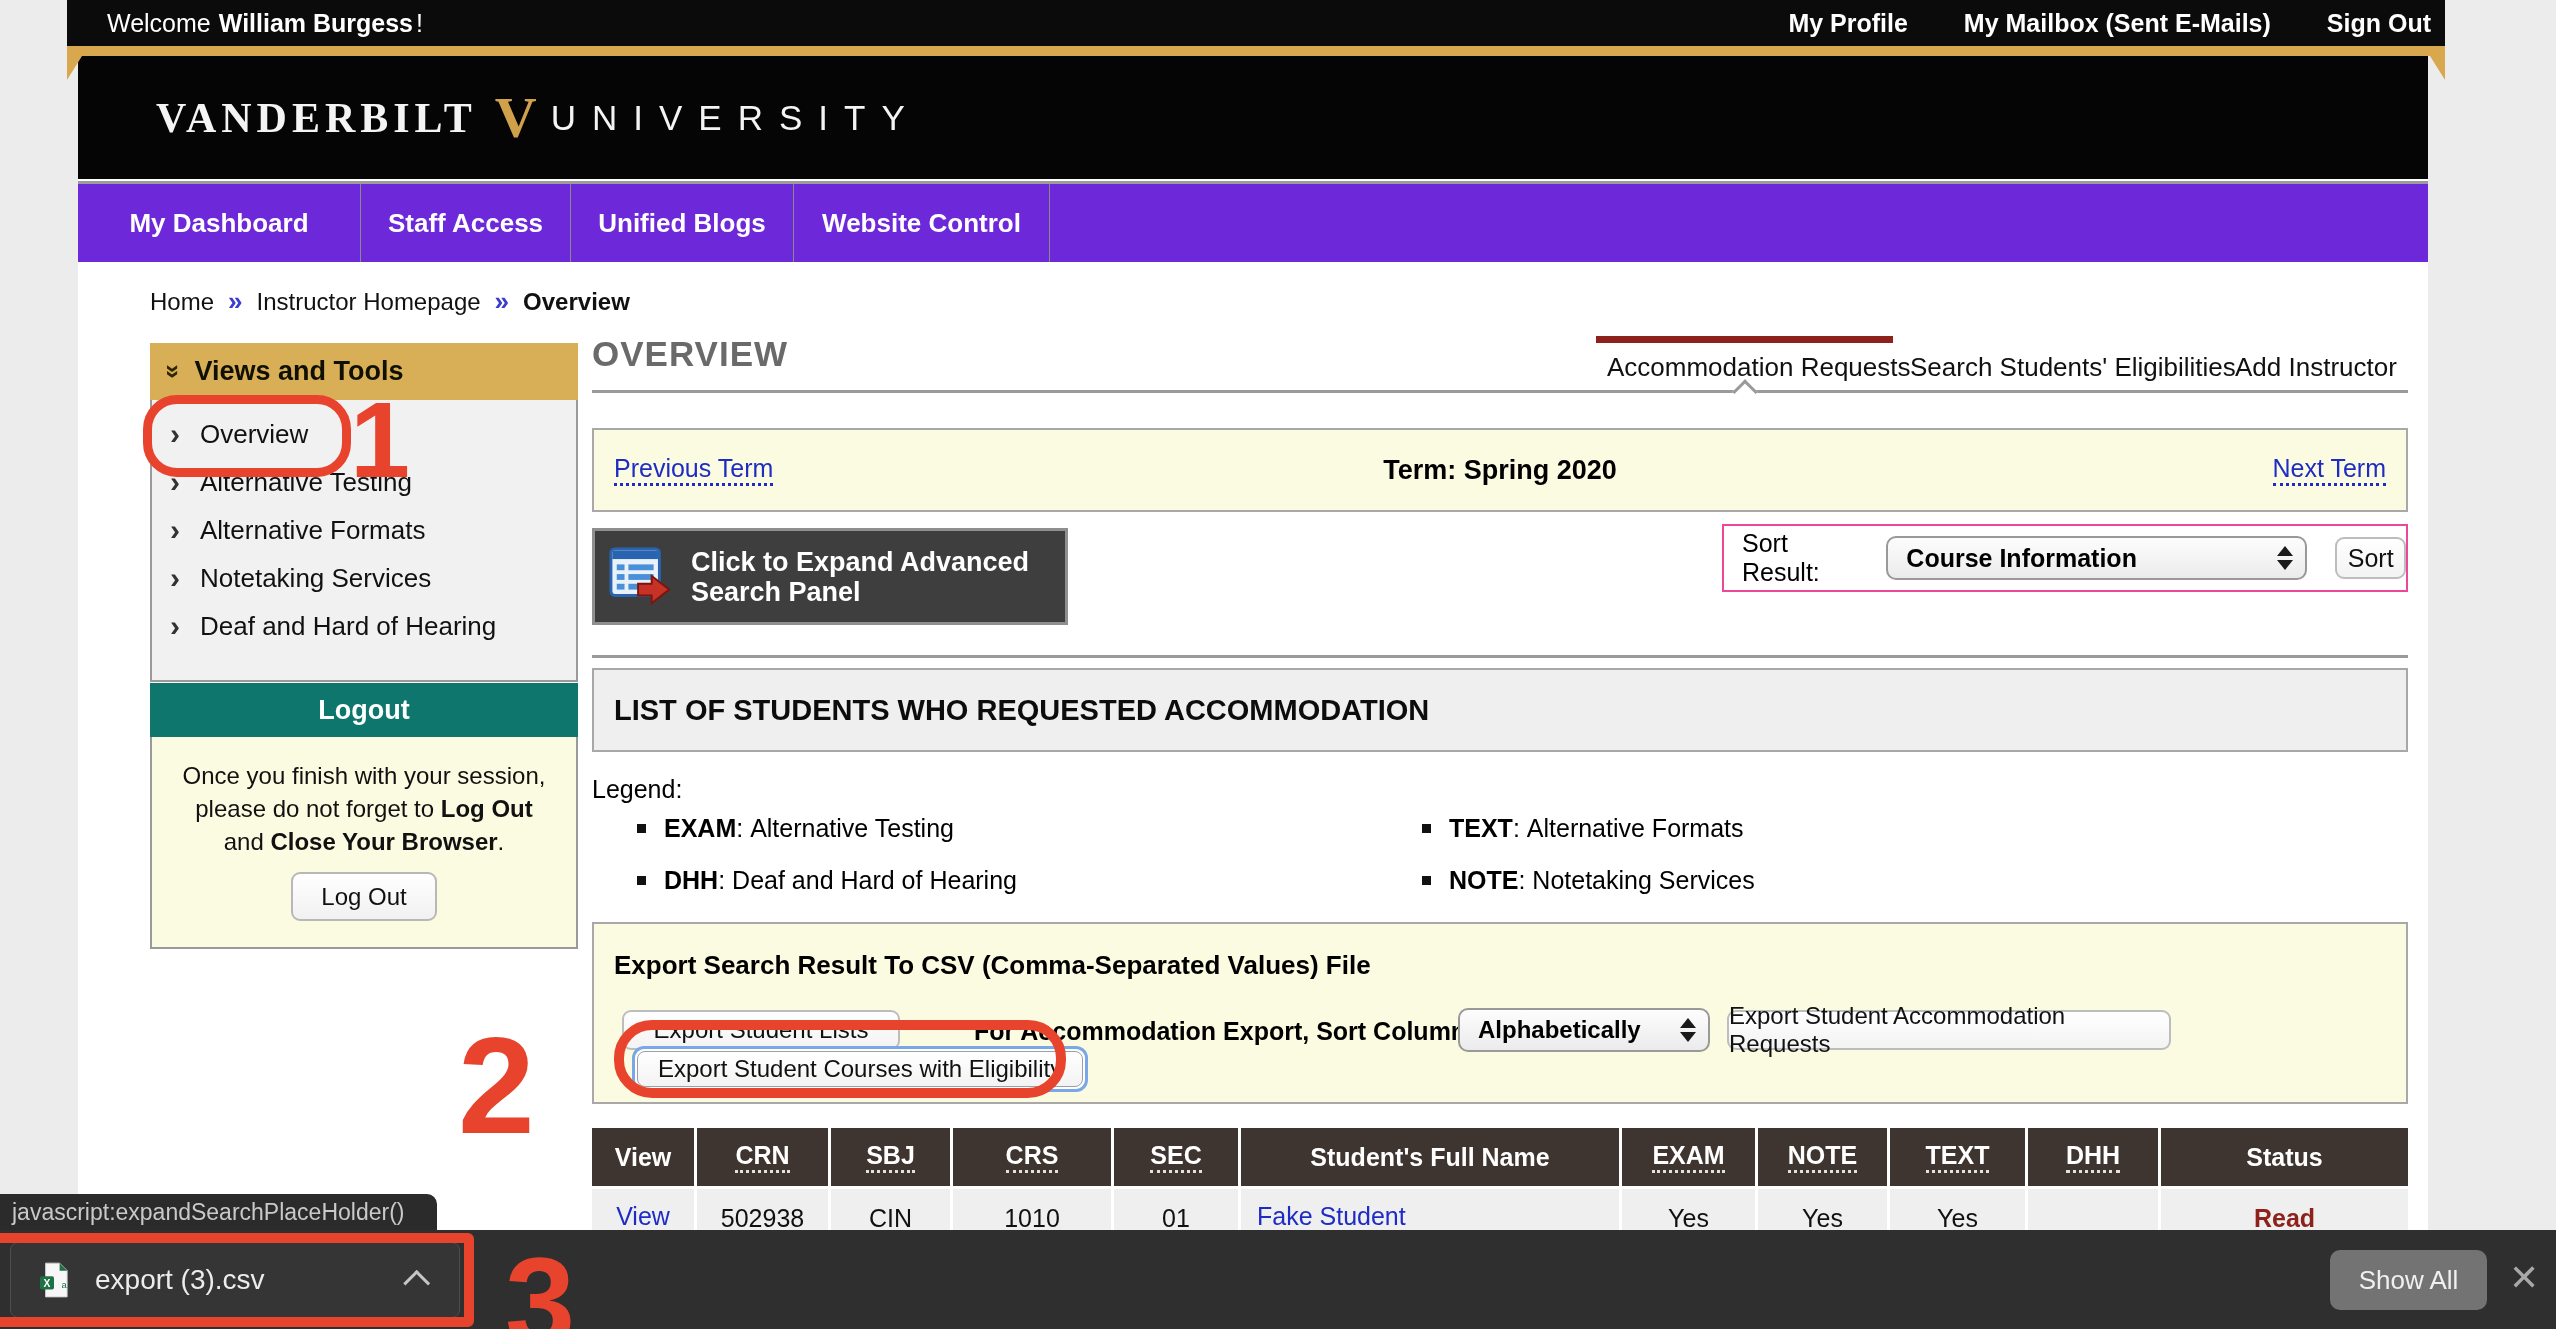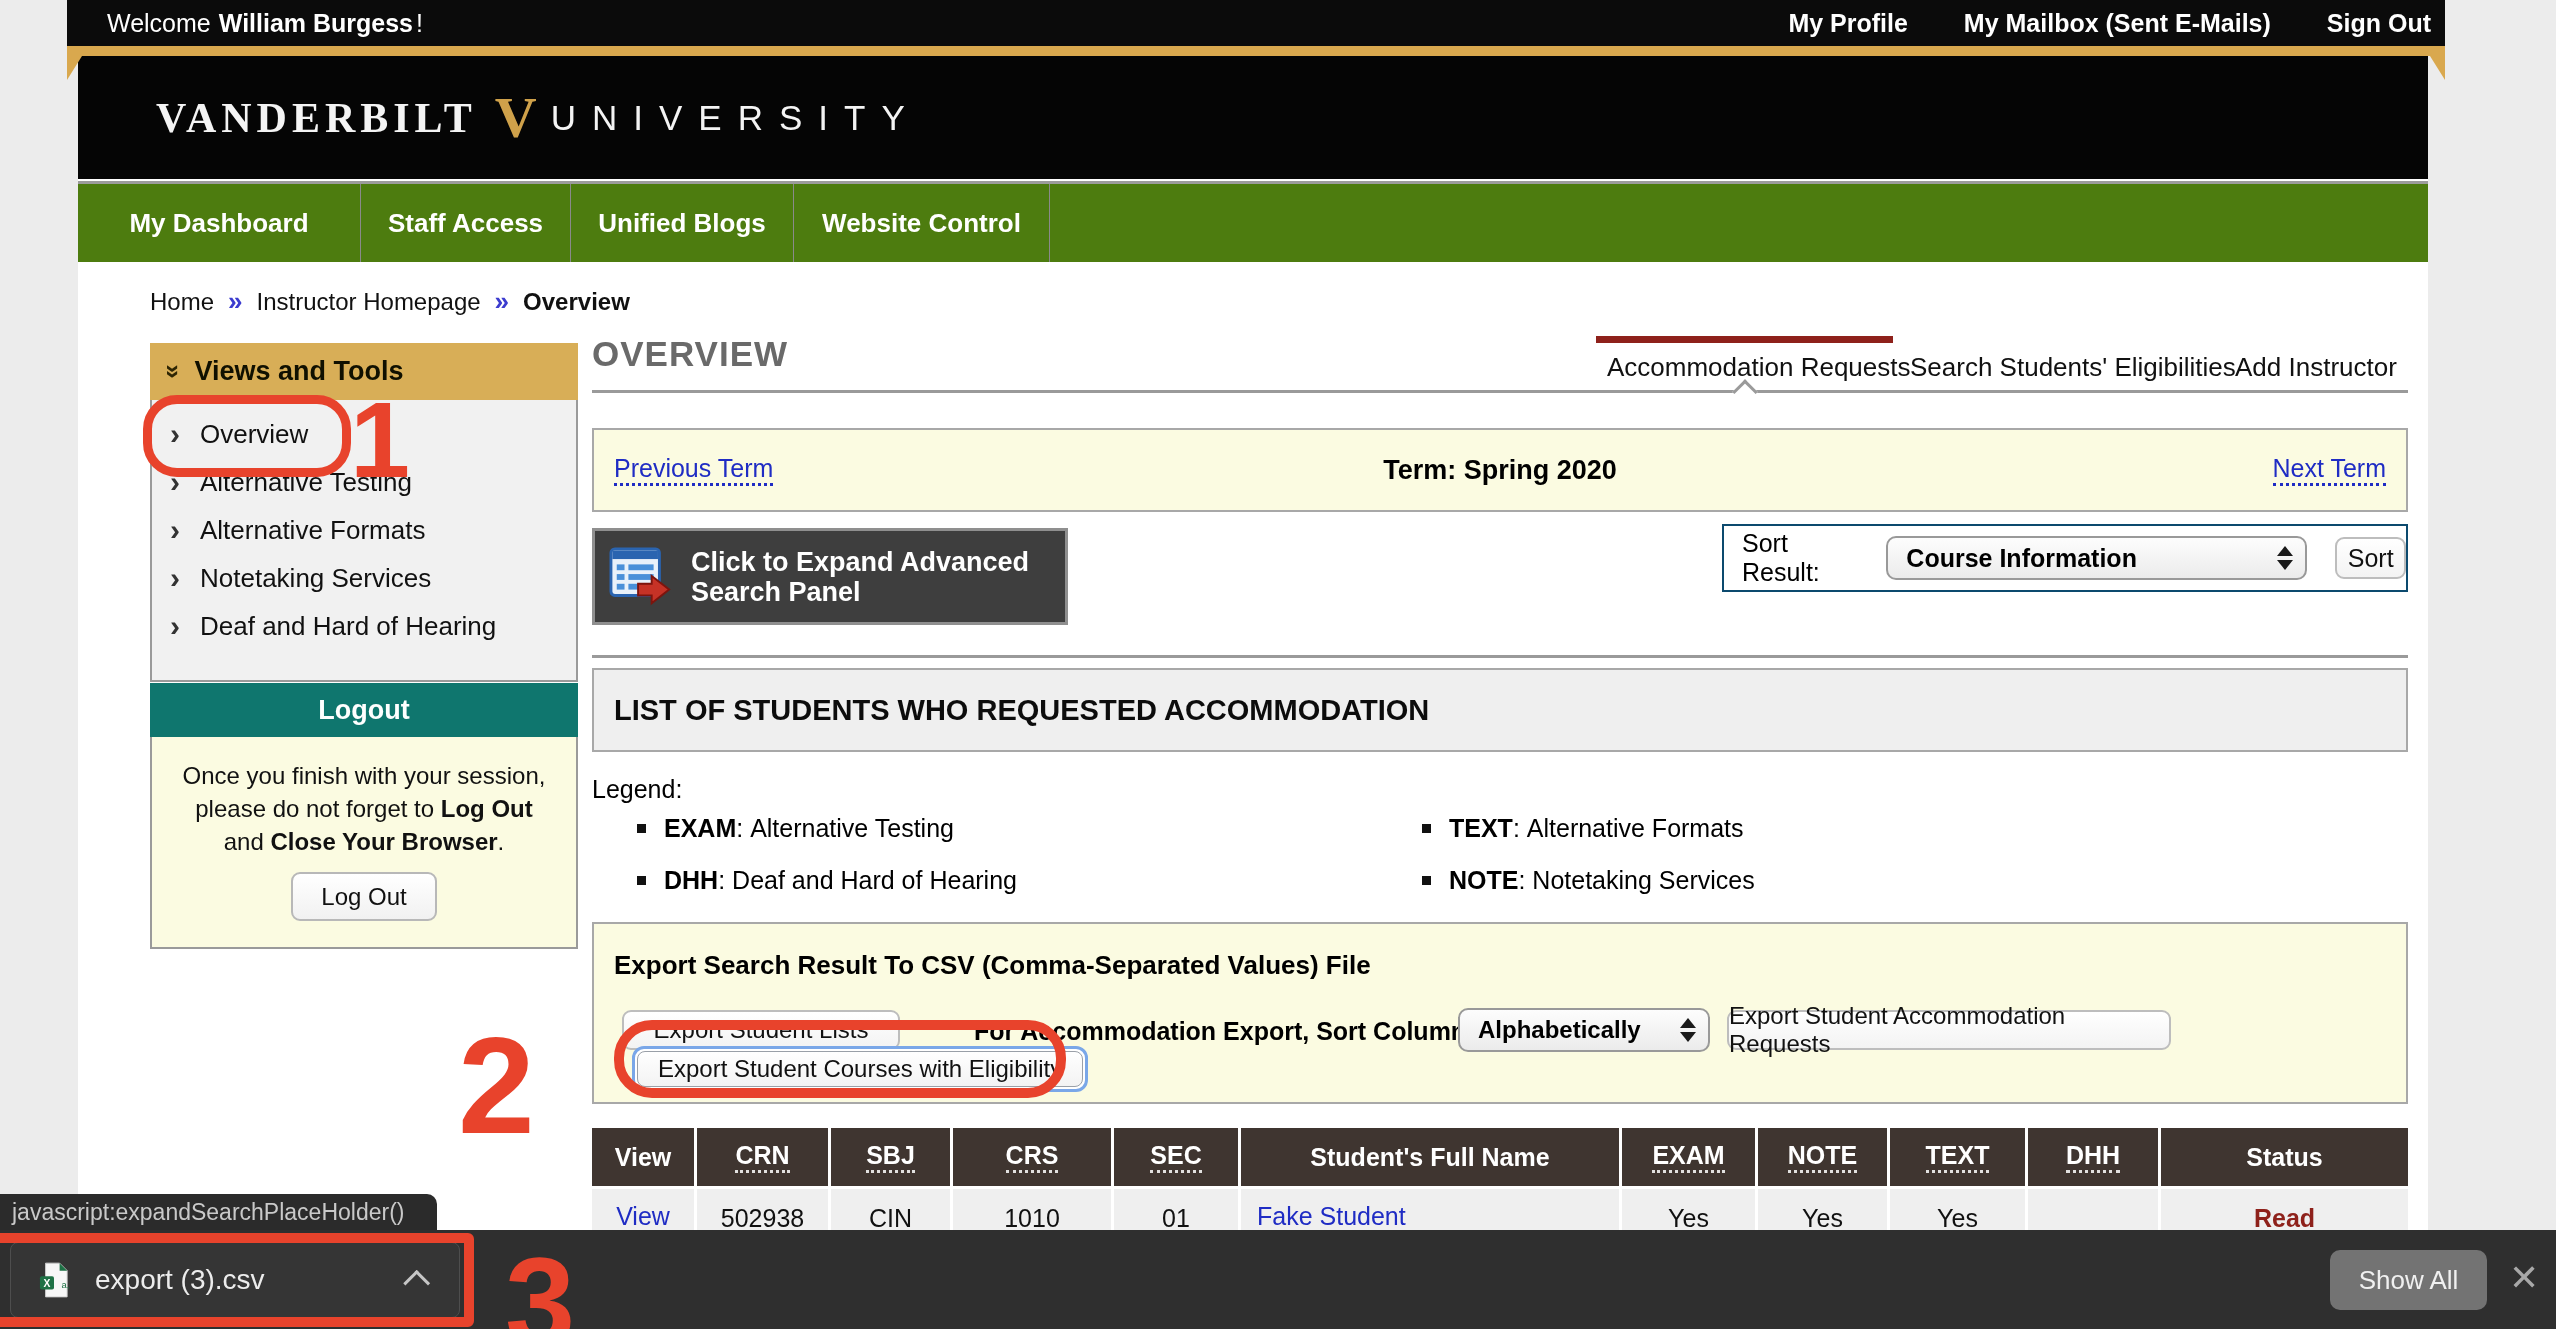--- a/index.html
+++ b/index.html
@@ -18,21 +18,21 @@
   .gold-tri-left{position:absolute;left:67px;top:56px;width:0;height:0;border-top:24px solid #d9a84e;border-right:15px solid transparent;z-index:5;}
   .gold-tri-right{position:absolute;left:2430px;top:56px;width:0;height:0;border-top:24px solid #d9a84e;border-left:15px solid transparent;z-index:5;}
 
   .vu-header{position:absolute;left:78px;top:56px;width:2350px;height:123px;background:#050505;display:flex;align-items:center;z-index:4;}
   .vu-logo{display:flex;align-items:center;margin-left:78px;}
   .vu-word1{font-family:"Liberation Serif",serif;font-size:42px;color:#f4f4f4;letter-spacing:5px;font-weight:bold;}
   .vu-v{font-family:"Liberation Serif",serif;font-size:58px;color:#cfa14a;font-weight:bold;margin:0 14px 0 18px;line-height:1;}
   .vu-word2{font-size:35px;color:#f4f4f4;letter-spacing:16px;font-weight:normal;}
 
   .nav-line{position:absolute;left:78px;top:181px;width:2350px;height:3px;background:#9c9c9c;z-index:4;}
-  .nav-bar{position:absolute;left:78px;top:184px;width:2350px;height:78px;background:#4d7c0f;display:flex;z-index:4;}
+  .nav-bar{position:absolute;left:78px;top:184px;width:2350px;height:78px;background:#6d28d9;display:flex;z-index:4;}
   .nav-item{height:100%;display:flex;align-items:center;justify-content:center;color:#fff;font-weight:bold;font-size:26px;
     border-right:1px solid #8a8a8a;cursor:pointer;}
 
   .breadcrumb{position:absolute;left:150px;top:286px;display:flex;align-items:center;gap:14px;font-size:24px;color:#111;z-index:3;}
   .crumb-sep{color:#3c3ccf;font-weight:bold;font-size:26px;}
   .crumb-link{cursor:pointer;}
   .crumb-current{font-weight:bold;}
 
   
   .side-views{position:absolute;left:150px;top:343px;width:428px;z-index:3;}
@@ -63,21 +63,21 @@
   .term-prev{margin-left:20px;}
   .term-next{margin-left:auto;margin-right:20px;}
   .blue-link{color:#1f2cc4;font-size:25px;border-bottom:3px dotted #1f2cc4;cursor:pointer;}
   .term-current{position:absolute;left:0;width:100%;text-align:center;font-size:27px;font-weight:bold;pointer-events:none;}
 
   .adv-panel{position:absolute;left:592px;top:528px;width:476px;height:97px;background:#3e3e3e;border:3px solid #8f8f8f;
     box-sizing:border-box;display:flex;align-items:center;z-index:3;cursor:pointer;}
   .adv-icon{margin-left:14px;flex:none;display:flex;}
   .adv-label{margin-left:18px;color:#fff;font-weight:bold;font-size:27px;line-height:30px;}
 
-  .sort-box{position:absolute;left:1722px;top:524px;width:686px;height:68px;background:#fff;border:2px solid #0c4a6e;
+  .sort-box{position:absolute;left:1722px;top:524px;width:686px;height:68px;background:#fff;border:2px solid #ec4899;
     box-sizing:border-box;display:flex;align-items:center;z-index:3;}
   .sort-label{margin-left:18px;font-size:25px;}
   .select{height:44px;border:2px solid #999;border-radius:10px;background:linear-gradient(#fdfdfd,#ebebeb);
     display:flex;align-items:center;box-sizing:border-box;cursor:pointer;}
   .select-value{font-weight:bold;font-size:25px;margin-left:18px;}
   .select-arrows{margin-left:auto;margin-right:12px;display:flex;flex-direction:column;gap:4px;align-items:center;}
   .arr-up{width:0;height:0;border-left:8px solid transparent;border-right:8px solid transparent;border-bottom:10px solid #1a1a1a;}
   .arr-dn{width:0;height:0;border-left:8px solid transparent;border-right:8px solid transparent;border-top:10px solid #1a1a1a;}
   .sort-select{width:442px;margin-left:20px;}
   .btn{background:linear-gradient(#ffffff,#f3f3f3);border:2px solid #bdbdbd;border-radius:9px;font-size:24px;

